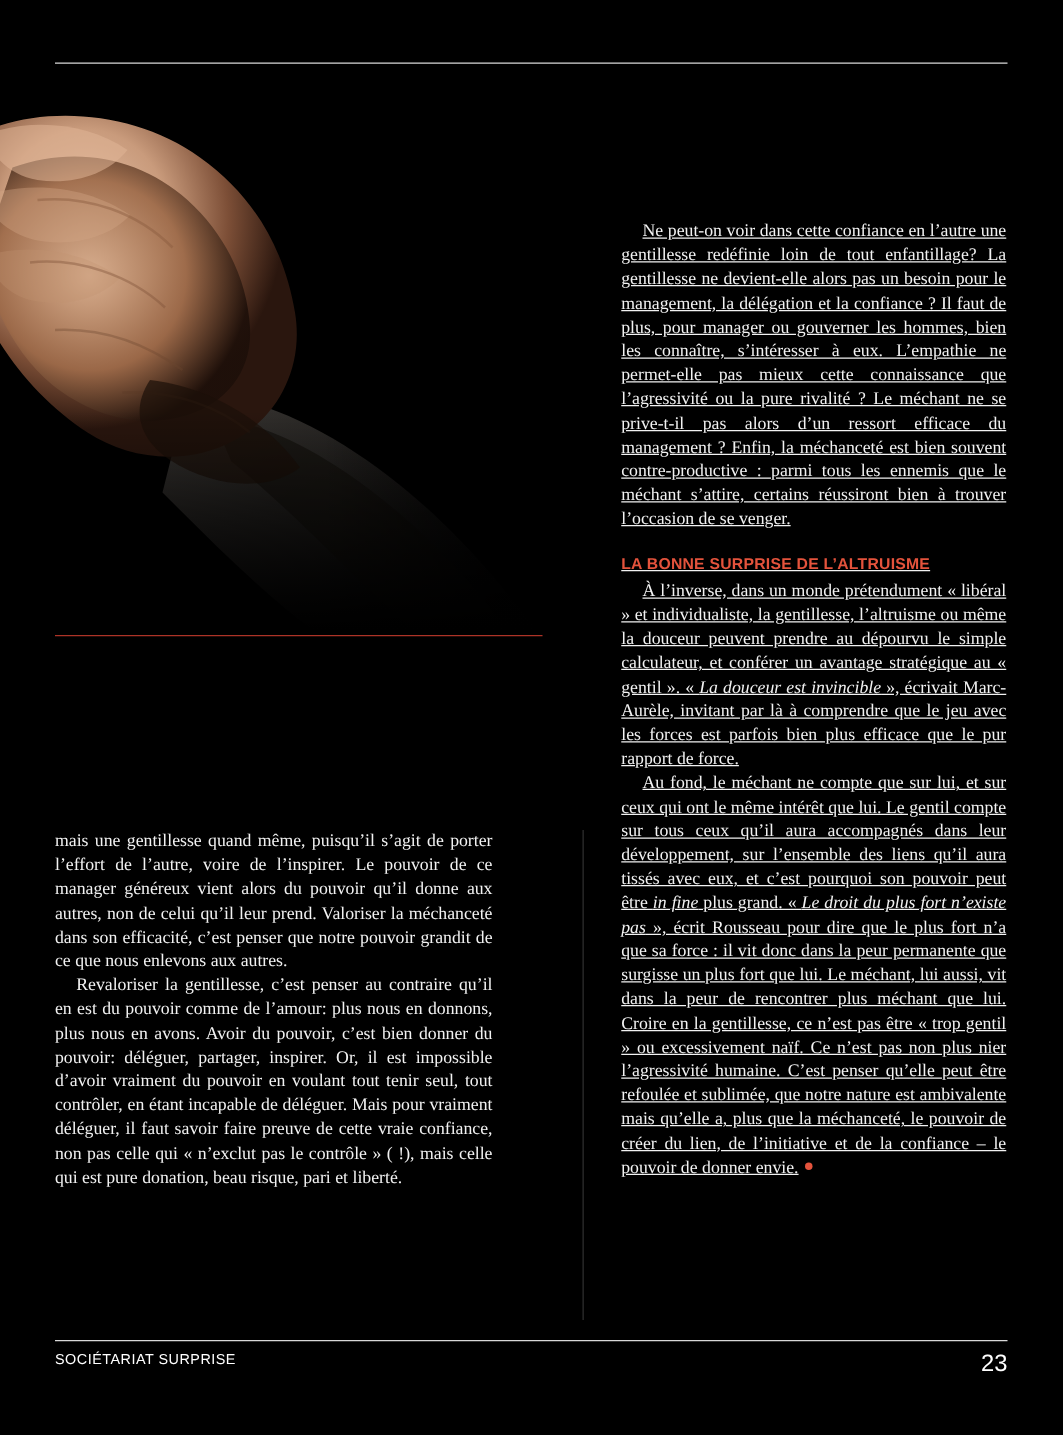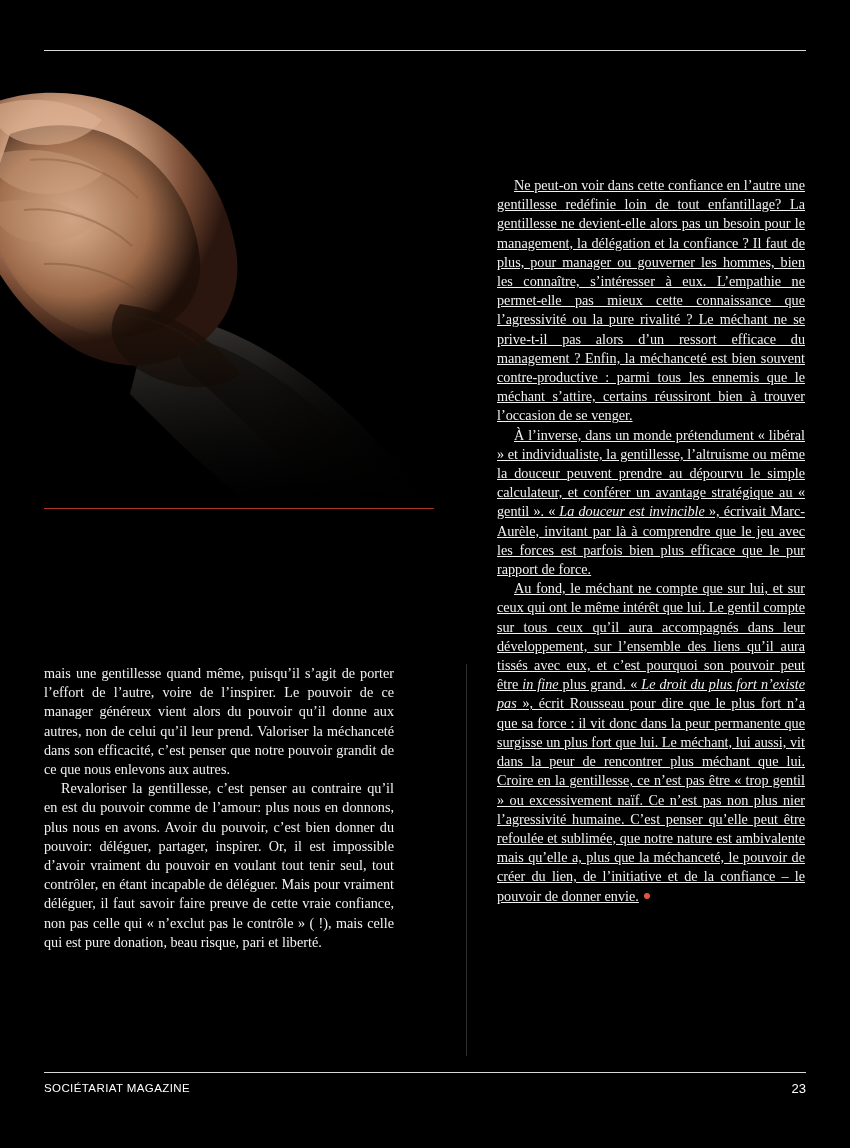--- a/index.html
+++ b/index.html
@@ -152,21 +152,21 @@
     letter-spacing: 0.4px;
     color: #ffffff;
   }
   .footer-right {
     position: absolute;
     left: 760px;
     top: 1081px;
     width: 46px;
     text-align: right;
     font-family: "Liberation Sans", sans-serif;
-    font-size: 13px;
+    font-size: 19px;
     color: #ffffff;
   }
 </style>
 </head>
 <body>
 
 <div class="page">
 
   <div class="top-rule"></div>
 
@@ -231,23 +231,24 @@
   <div class="col-left">
     <p>mais une gentillesse quand même, puisqu’il s’agit de porter l’effort de l’autre, voire de l’inspirer. Le pouvoir de ce manager généreux vient alors du pouvoir qu’il donne aux autres, non de celui qu’il leur prend. Valoriser la méchanceté dans son efficacité, c’est penser que notre pouvoir grandit de ce que nous enlevons aux autres.</p>
     <p class="indent">Revaloriser la gentillesse, c’est penser au contraire qu’il en est du pouvoir comme de l’amour: plus nous en donnons, plus nous en avons. Avoir du pouvoir, c’est bien donner du pouvoir: déléguer, partager, inspirer. Or, il est impossible d’avoir vraiment du pouvoir en voulant tout tenir seul, tout contrôler, en étant incapable de déléguer. Mais pour vraiment déléguer, il faut savoir faire preuve de cette vraie confiance, non pas celle qui « n’exclut pas le contrôle » ( !), mais celle qui est pure donation, beau risque, pari et liberté.</p>
   </div>
 
   <div class="v-divider"></div>
 
   <div class="col-right">
     <p class="indent">Ne peut-on voir dans cette confiance en l’autre une gentillesse redéfinie loin de tout enfantillage? La gentillesse ne devient-elle alors pas un besoin pour le management, la délégation et la confiance ? Il faut de plus, pour manager ou gouverner les hommes, bien les connaître, s’intéresser à eux. L’empathie ne permet-elle pas mieux cette connaissance que l’agressivité ou la pure rivalité ? Le méchant ne se prive-t-il pas alors d’un ressort efficace du management ? Enfin, la méchanceté est bien souvent contre-productive : parmi tous les ennemis que le méchant s’attire, certains réussiront bien à trouver l’occasion de se venger.</p>
 
+    <div class="section-head">LA BONNE SURPRISE DE L’ALTRUISME</div>
 
     <p class="indent"><span>À l’inverse, dans un monde prétendument « libéral » et individualiste, la gentillesse, l’altruisme ou même la douceur peuvent prendre au dépourvu le simple calculateur, et conférer un avantage stratégique au « gentil ». « </span><em class="ital">La douceur est invincible</em><span> », écrivait Marc-Aurèle, invitant par là à comprendre que le jeu avec les forces est parfois bien plus efficace que le pur rapport de force.</span></p>
 
     <p class="indent"><span>Au fond, le méchant ne compte que sur lui, et sur ceux qui ont le même intérêt que lui. Le gentil compte sur tous ceux qu’il aura accompagnés dans leur développement, sur l’ensemble des liens qu’il aura tissés avec eux, et c’est pourquoi son pouvoir peut être </span><em class="ital">in fine</em><span> plus grand. « </span><em class="ital">Le droit du plus fort n’existe pas</em><span> », écrit Rousseau pour dire que le plus fort n’a que sa force : il vit donc dans la peur permanente que surgisse un plus fort que lui. Le méchant, lui aussi, vit dans la peur de rencontrer plus méchant que lui. Croire en la gentillesse, ce n’est pas être « trop gentil » ou excessivement naïf.  Ce n’est pas non plus nier l’agressivité humaine. C’est penser qu’elle peut être refoulée et sublimée, que notre nature est ambivalente mais qu’elle a, plus que la méchanceté, le pouvoir de créer du lien, de l’initiative et de la confiance – le pouvoir de donner envie.</span><span class="end-dot"></span></p>
   </div>
 
   <div class="bottom-rule"></div>
-  <div class="footer-left">SOCIÉTARIAT MAGAZINE</div>
+  <div class="footer-left">SOCIÉTARIAT SURPRISE</div>
   <div class="footer-right">23</div>
 
 </div>
 
 </body></html>

